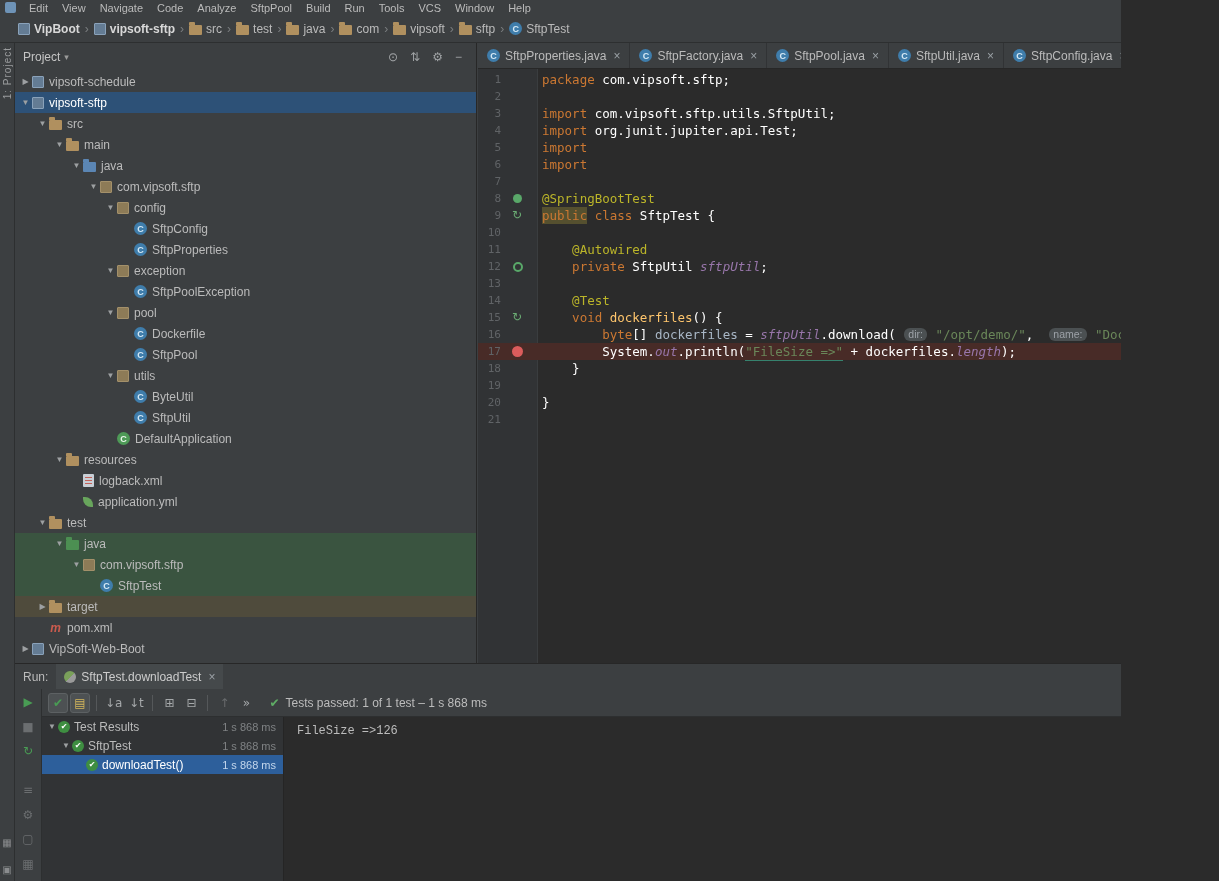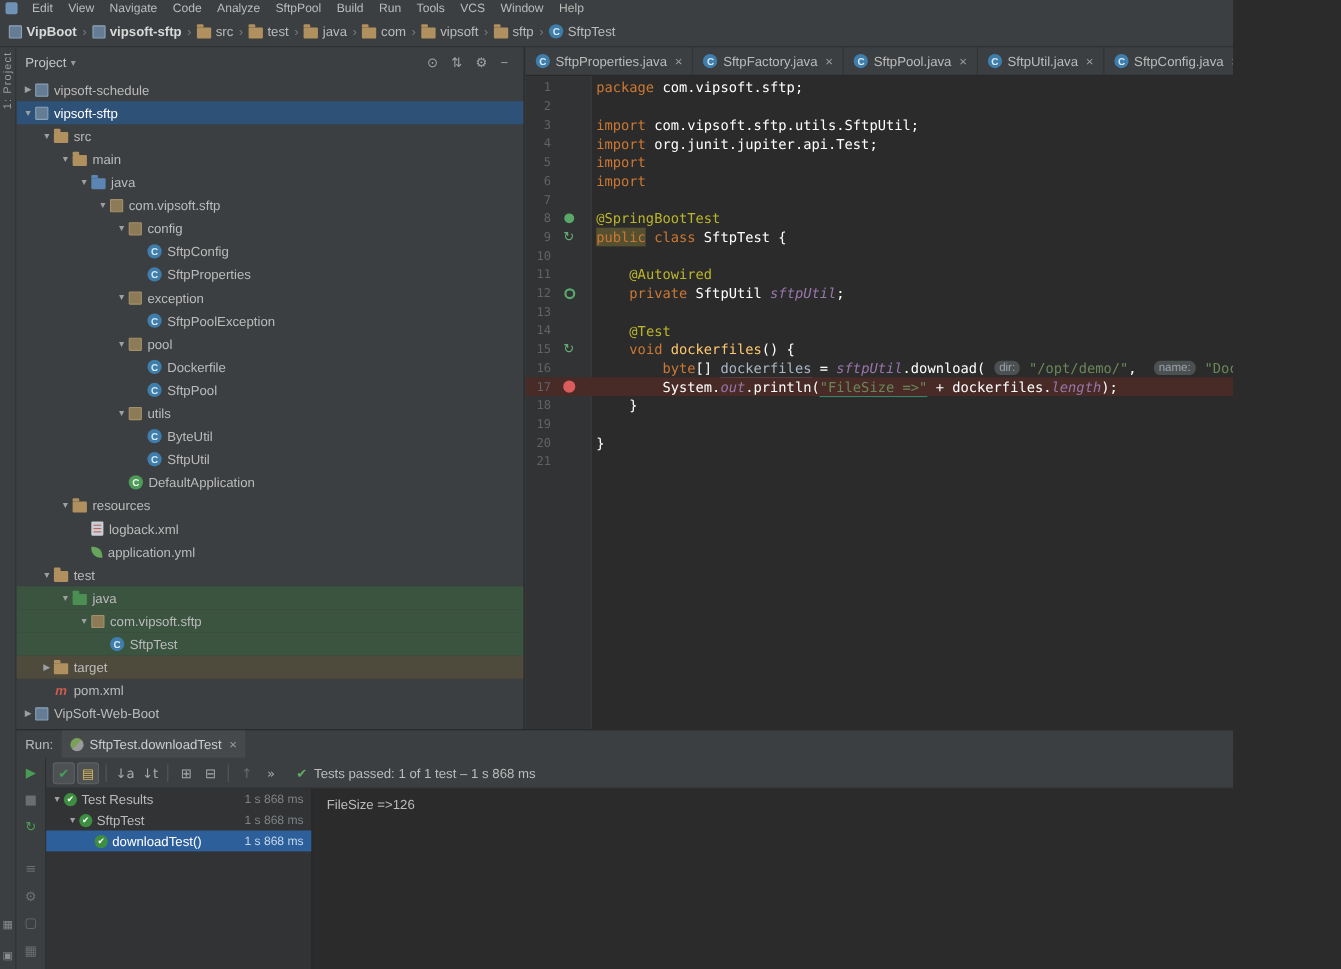--- a/index.html
+++ b/index.html
@@ -6,21 +6,21 @@
 html,body{background:#2b2b2b}
 body{font-family:"Liberation Sans",sans-serif;font-size:12px;color:#bbbbbb}
 .screen{position:relative;width:1121px;height:881px;overflow:hidden;background:#3c3f41}
 
 
 .menubar{position:absolute;top:0;left:0;right:0;height:15px;background:#3c3f41;display:flex;align-items:center;padding-left:3px;font-size:11px;color:#bbbbbb}
 .app-icon{width:11px;height:11px;background:#6e93b7;border-radius:2px;margin:0 6px 0 2px;flex:none}
 .menu-item{padding:0 7px;cursor:default}
 
 
-.breadcrumbs{position:absolute;top:15px;left:0;right:0;height:28px;background:#3c3f41;border-bottom:1px solid #2d2f30;display:flex;align-items:center;padding-left:5px;color:#bbbbbb}
+.breadcrumbs{position:absolute;top:15px;left:0;right:0;height:28px;background:#3c3f41;border-bottom:1px solid #2d2f30;display:flex;align-items:center;padding-left:15px;color:#bbbbbb}
 .crumb{display:inline-flex;align-items:center;gap:4px;padding:2px 3px;white-space:nowrap}
 .crumb.bold{font-weight:bold;color:#d8d8d8}
 .crumb-sep{color:#7a7d7f;margin:0 2px}
 
 
 .stripe{position:absolute;left:0;top:43px;bottom:0;width:15px;background:#3c3f41;border-right:1px solid #2d2f30;display:flex;flex-direction:column;align-items:center}
 .vlabel{margin-top:4px;writing-mode:vertical-rl;transform:rotate(180deg);font-size:10px;color:#9a9c9e;letter-spacing:1px;white-space:nowrap}
 .stripe-bottom{margin-top:auto;margin-bottom:6px;display:flex;flex-direction:column;gap:16px;color:#8a8c8e;font-size:10px;align-items:center}
 
 
@@ -103,21 +103,21 @@
 .runstatus{display:flex;align-items:center;gap:6px;margin-left:12px;color:#bcbcbc}
 .runstatus .ok{color:#5fad65}
 .runbody{flex:1;display:flex;min-height:0}
 .testtree{width:242px;flex:none;border-right:1px solid #252525;position:relative}
 .rrow{display:flex;align-items:center;height:19px;color:#bbbbbb;white-space:nowrap}
 .rrow .arrow{width:12px;font-size:8px;color:#9da0a2;text-align:center;flex:none}
 .rrow .tlabel{margin-left:4px}
 .rsel{background:var(--run-selection-blue,#2d5f9b);color:#ffffff}
 .ttime{margin-left:auto;padding-right:7px;font-size:11px;color:#7f8284}
 .rsel .ttime{color:#c3d6ec}
-.console{flex:1;background:#2b2b2b;color:#bcbcbc;font-family:Liberation Sans, sans-serif;font-size:12px;padding:7px 0 0 13px;white-space:pre}
+.console{flex:1;background:#2b2b2b;color:#bcbcbc;font-family:Liberation Mono, monospace;font-size:12px;padding:7px 0 0 13px;white-space:pre}
 </style>
 </head>
 <body>
 
 <div class="screen">
 
   <div class="menubar">
     <span class="app-icon"></span>
   <span class="menu-item">Edit</span>
       <span class="menu-item">View</span>

